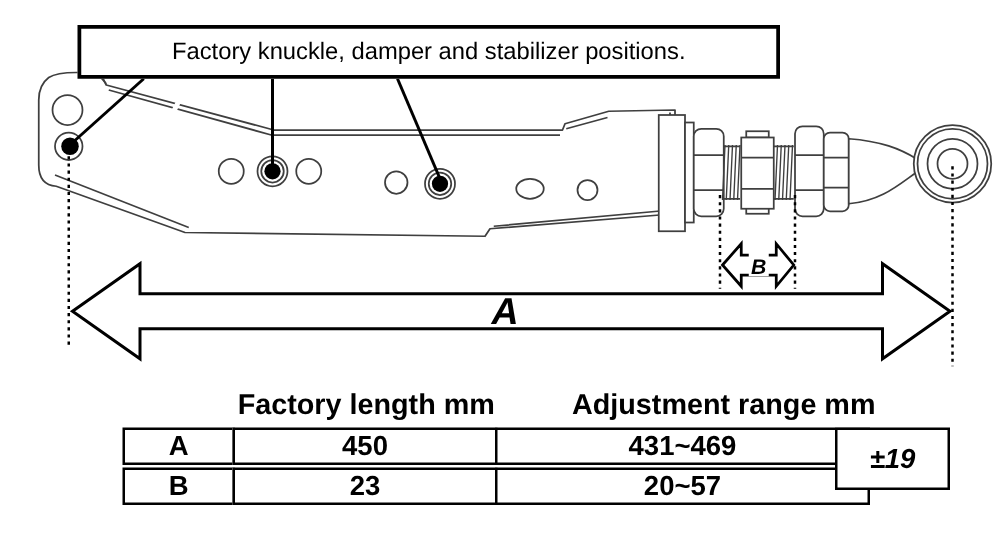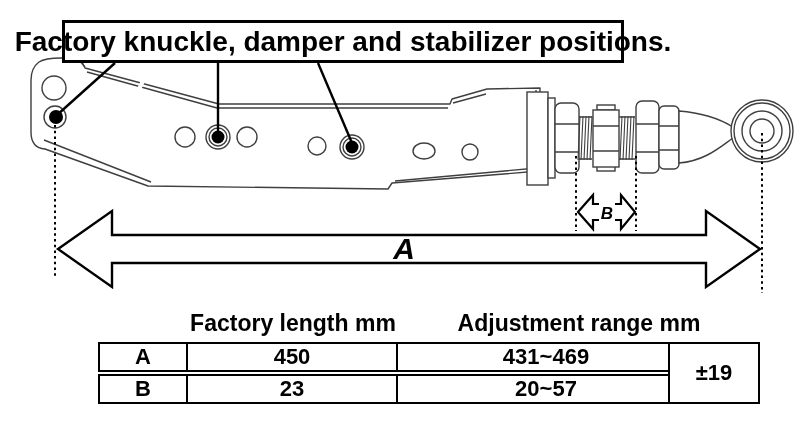--- a/index.html
+++ b/index.html
@@ -5,41 +5,41 @@
   html,body{margin:0;padding:0;background:#fff;}
   #stage{
     position:relative;width:800px;height:433px;background:#ffffff;
     overflow:hidden;font-family:"Liberation Sans", sans-serif;color:#000;
   }
   #drawing{position:absolute;left:0;top:0;}
   .callout{
     position:absolute;left:62px;top:20px;width:562px;height:43px;
     box-sizing:border-box;border:3px solid #000;background:#fff;
     display:flex;align-items:center;justify-content:center;
-    font-weight:bold;font-size:28px;white-space:nowrap;z-index:3;
+    font-weight:normal;font-size:19px;white-space:nowrap;z-index:3;
   }
   .hdr{
     position:absolute;top:308px;height:30px;line-height:30px;
     text-align:center;font-weight:bold;font-size:23px;white-space:nowrap;
   }
   .hdr.fl{left:183px;width:220px;}
   .hdr.ar{left:398px;width:362px;}
   .cell{
     position:absolute;box-sizing:border-box;border:2px solid #000;background:#fff;
     display:flex;align-items:center;justify-content:center;
     font-weight:bold;font-size:22px;white-space:nowrap;
   }
   
   .rA{top:342px;height:30px;}
   
   .rB{top:374px;height:30px;}
   .c0{left:98px;width:90px;}
   .c1{left:186px;width:212px;}
   .c2{left:396px;width:300px;}
-  .c3{left:668px;top:342px;width:92px;height:62px;}
+  .c3{left:668px;top:342px;width:92px;height:50px;font-style:italic;}
 </style>
 </head>
 <body>
 
 <div id="stage">
 
   <svg id="drawing" width="800" height="310" viewBox="0 0 800 310">
 
     <g stroke="#3f3f3f" stroke-width="1.4" fill="#ffffff" stroke-linejoin="round">
 

